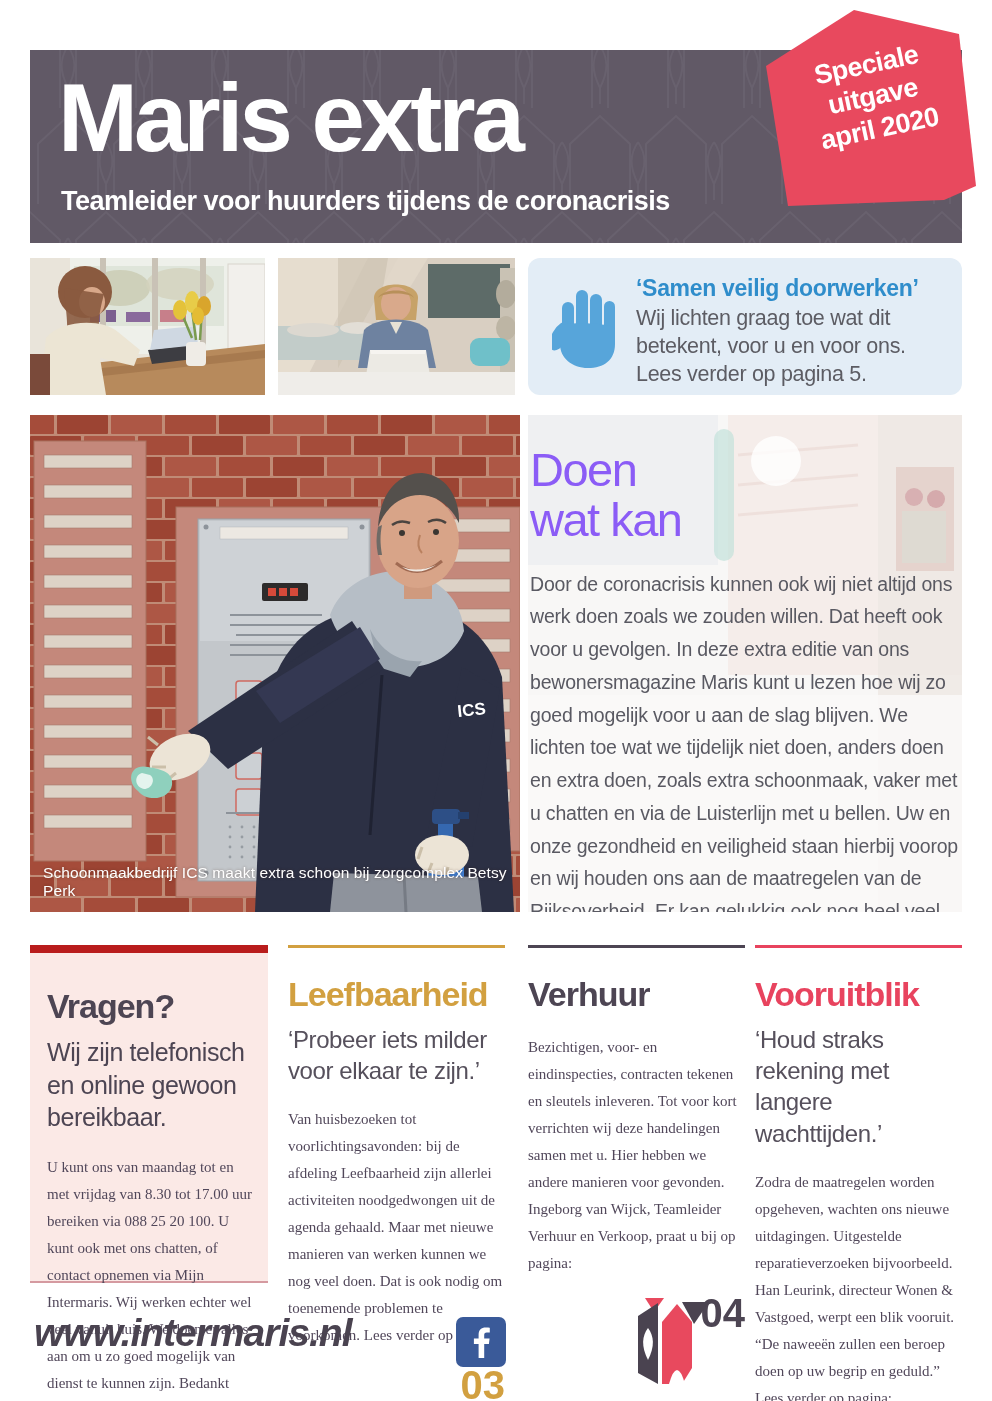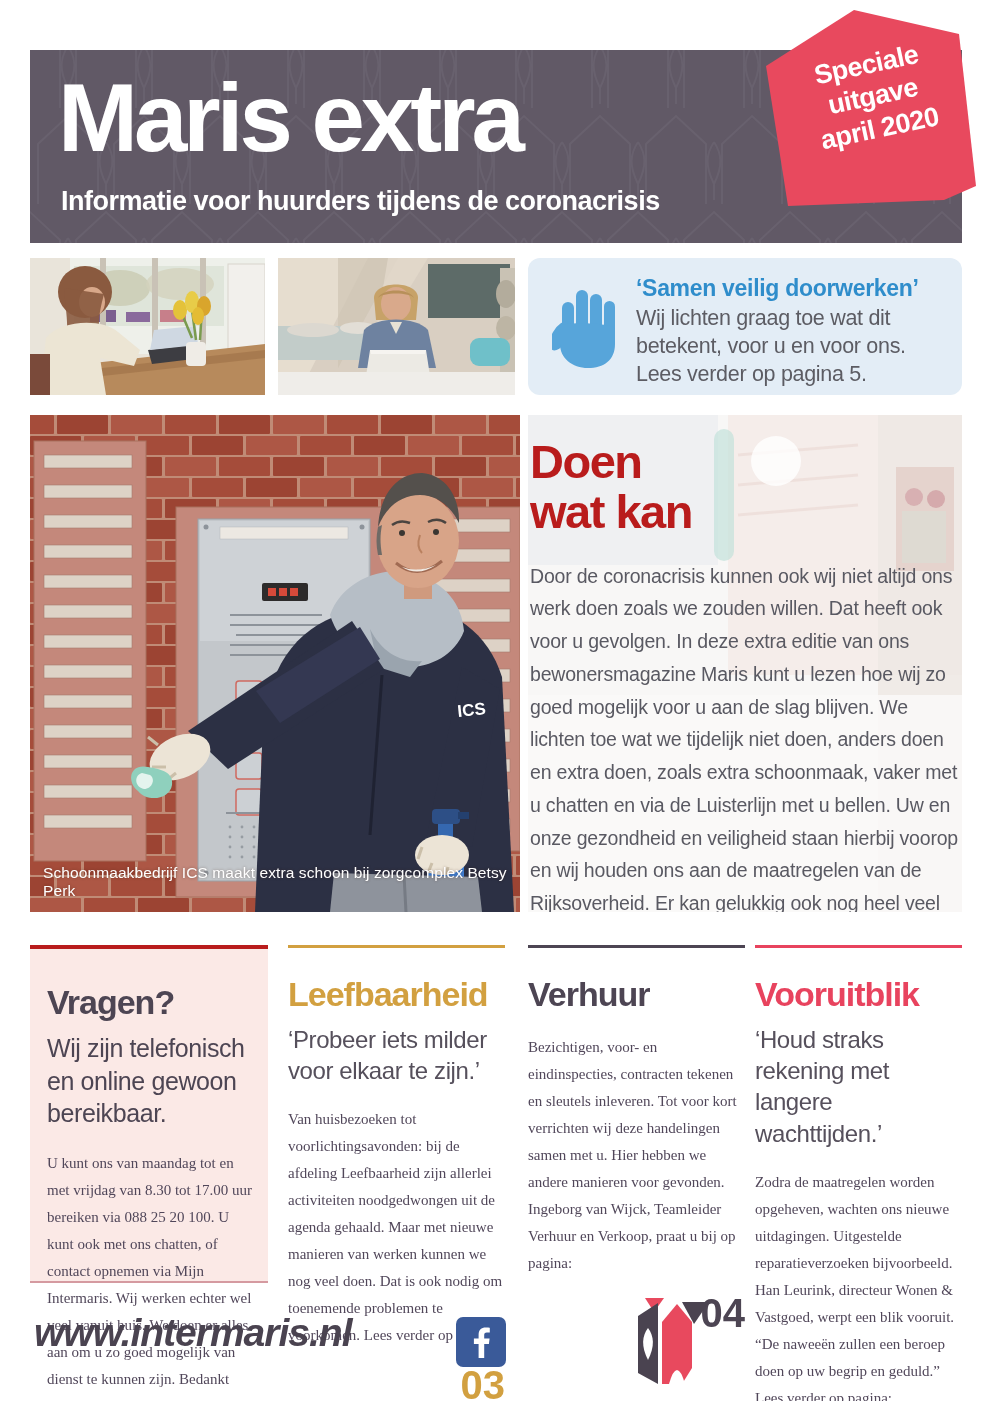--- a/index.html
+++ b/index.html
@@ -24,27 +24,27 @@
   .hl-text { position:absolute; left:108px; top:17px; width:316px; }
   .hl-title { font-size:23px; font-weight:bold; color:#2f8dcb; letter-spacing:-0.3px; margin-bottom:3px; }
   .hl-body { font-size:21.5px; color:#5c5c63; line-height:1.3; letter-spacing:-0.3px; }
 
   
   .bigphoto { position:absolute; left:30px; top:415px; width:490px; height:497px; overflow:hidden; }
   .caption { position:absolute; left:13px; bottom:12px; color:#ffffff; font-size:15.5px; letter-spacing:0.1px; text-shadow:0 0 3px rgba(60,30,20,.45); }
   .article { position:absolute; left:528px; top:415px; width:434px; height:497px; overflow:hidden; }
   .article svg.artbg { position:absolute; left:0; top:0; }
   .art-inner { position:relative; padding:22px 2px 0 2px; }
-  .art-title { color:#b91c1c; font-size:47px; font-weight:bold; line-height:1.07; letter-spacing:-1.5px; }
+  .art-title { color:#8b5cf6; font-size:47px; font-weight:normal; line-height:1.07; letter-spacing:-1.5px;margin-top:8px; }
   .art-body { margin-top:22px; font-size:19.5px; color:#595962; line-height:1.68; letter-spacing:-0.2px; }
 
   
   .col { position:absolute; top:945px; }
   .col-rule { height:3px; width:100%; }
-  .col1 { left:30px; width:238px; height:338px; background:#fbe9e6; border-top:4px solid #b91c1c; border-bottom:2px solid #d59aa0; padding:20px 16px 0 17px; }
+  .col1 { left:30px; width:238px; height:338px; background:#fbe9e6; border-top:8px solid #b91c1c; border-bottom:2px solid #d59aa0; padding:20px 16px 0 17px; }
   .col2 { left:288px; width:217px; }
   .col3 { left:528px; width:217px; }
   .col4 { left:755px; width:207px; }
   .col h3 { font-size:34px; font-weight:bold; letter-spacing:-1px; }
   .col1 h3 { margin-top:14px; color:#4d4553; }
   .col2 h3, .col3 h3, .col4 h3 { margin-top:27px; }
   .col-sub { margin-top:10px; font-size:24px; color:#56505c; line-height:1.3; letter-spacing:-0.4px; }
   .col1 .col-sub { color:#4d4553; font-size:25px; }
   .col-body { margin-top:20px; font-family:"Liberation Serif", serif; font-size:15px; color:#51475a; line-height:1.8; }
   .pagenum { margin-top:14px; text-align:right; font-size:40px; font-weight:bold; letter-spacing:0px; }
@@ -135,21 +135,21 @@
         <path d="M654,250 L654,190 L684,162 L714,190 L714,250" fill="none" stroke="#6f6775" stroke-width="2" opacity="0.55"></path>
         <path d="M722,188 C730,200 731,212 722,230 C713,212 714,200 722,188 M722,230 L722,246" fill="none" stroke="#6f6775" stroke-width="2" opacity="0.55"></path>
         <path d="M730,250 L730,190 L760,162 L790,190 L790,250" fill="none" stroke="#6f6775" stroke-width="2" opacity="0.55"></path>
         <path d="M798,188 C806,200 807,212 798,230 C789,212 790,200 798,188 M798,230 L798,246" fill="none" stroke="#6f6775" stroke-width="2" opacity="0.55"></path>
         <path d="M806,250 L806,190 L836,162 L866,190 L866,250" fill="none" stroke="#6f6775" stroke-width="2" opacity="0.55"></path>
         <path d="M874,188 C882,200 883,212 874,230 C865,212 866,200 874,188 M874,230 L874,246" fill="none" stroke="#6f6775" stroke-width="2" opacity="0.55"></path>
         <path d="M882,250 L882,190 L912,162 L942,190 L942,250" fill="none" stroke="#6f6775" stroke-width="2" opacity="0.55"></path>
         <path d="M950,188 C958,200 959,212 950,230 C941,212 942,200 950,188 M950,230 L950,246" fill="none" stroke="#6f6775" stroke-width="2" opacity="0.55"></path>
       </svg>
     <div class="mast-title">Maris extra</div>
-    <div class="mast-sub">Informatie voor huurders tijdens de coronacrisis</div>
+    <div class="mast-sub">Teamleider voor huurders tijdens de coronacrisis</div>
   </div>
   <div class="badge">
     <svg width="214" height="212" viewBox="0 0 214 212">
       <polygon points="88,6 193,30 210,182 178,196 22,202 0,62" fill="#e8495e"></polygon>
     </svg>
     <div class="badge-text">
       <span>Speciale</span><br>
       <span>uitgave</span><br>
       <span>april 2020</span>
     </div>

